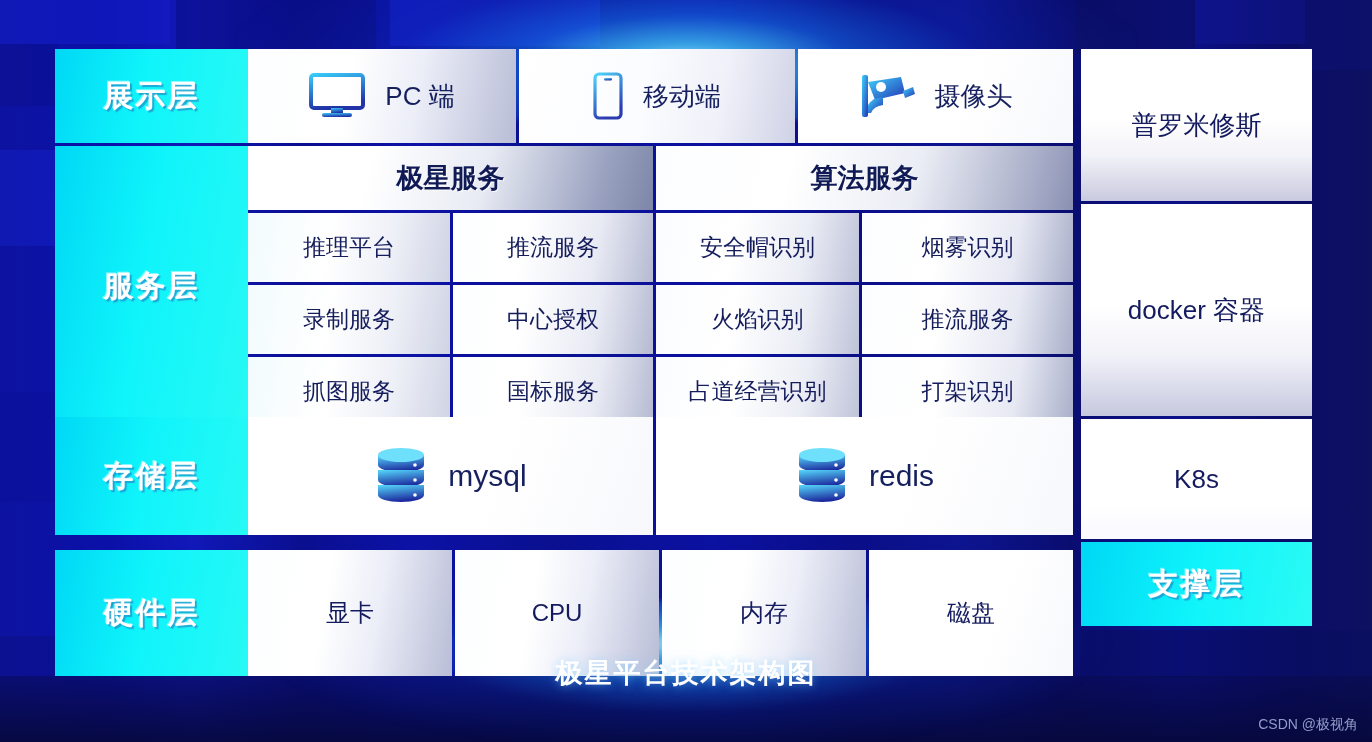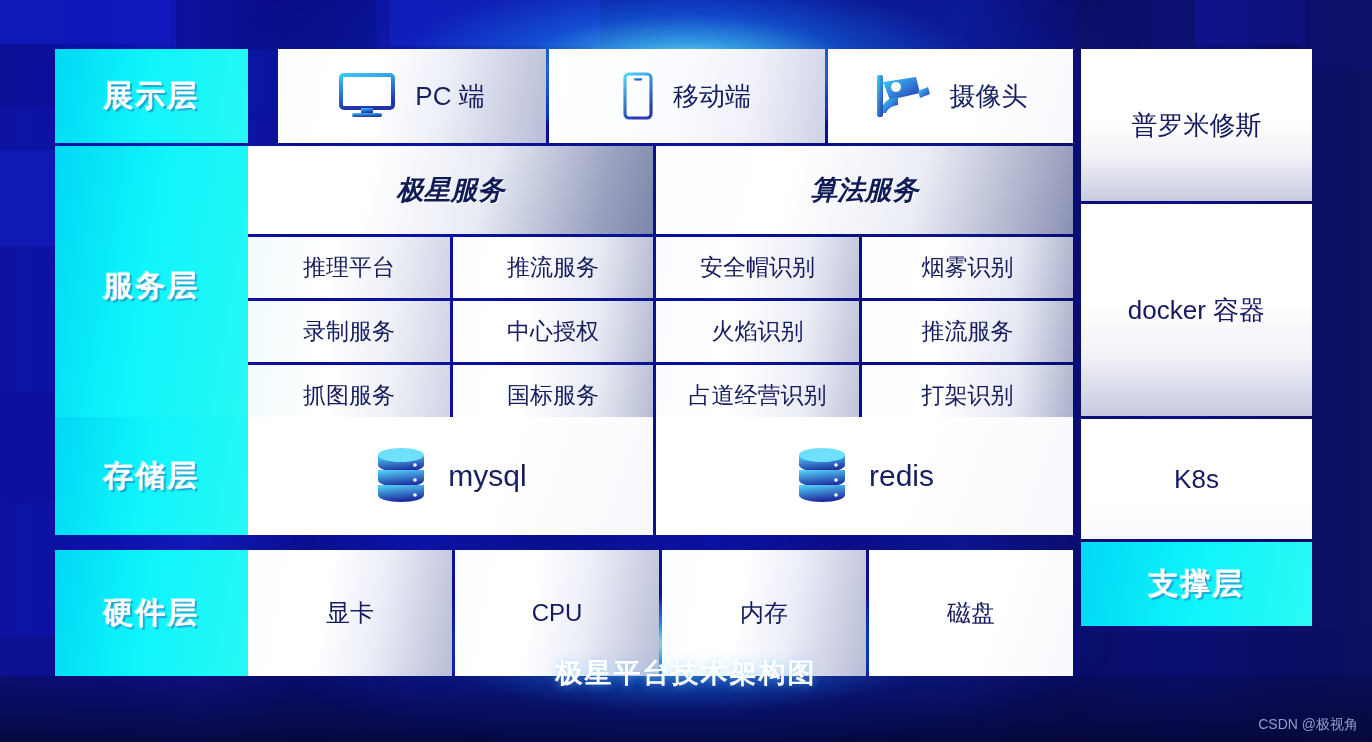--- a/index.html
+++ b/index.html
@@ -72,29 +72,29 @@
   .cell.gradA { background:linear-gradient(100deg,#fdfeff 0%,#ffffff 38%,#eceef8 62%,#b9bdd6 100%); }
   .cell.gradB { background:linear-gradient(100deg,#ffffff 0%,#fbfcff 45%,#f0f1f9 72%,#cfd2e6 100%); }
   .cell.plain { background:linear-gradient(110deg,#ffffff 0%,#ffffff 60%,#f7f8fc 100%); }
 
   .cell + .cell { margin-left:3px; }
 
   .icon-cell { gap:20px; }
   .icon-cell .lbl { font-size:26px; color:#16205f; }
 
   
-  #row-present { top:0; height:94px;gap:30px; }
+  #row-present { top:0; height:94px; }
   #row-present .content .cell:nth-child(1) { flex:0 0 268px; }
   #row-present .content .cell:nth-child(2) { flex:0 0 276px; }
   #row-present .content .cell:nth-child(3) { flex:1; }
 
   
   #row-service { top:97px; height:280px; }
   #svc-wrap { flex:1; display:flex; flex-direction:column; }
-  #svc-head { height:88px; display:flex;font-style:italic; }
+  #svc-head { height:64px; display:flex; }
   .svc-head-cell {
     display:flex; align-items:center; justify-content:center;
     font-size:27px; font-weight:bold; color:#101a55;
     text-shadow:1px 1px 0 rgba(255,255,255,0.85);
   }
   #svc-head .svc-head-cell:nth-child(1) {
     flex:0 0 405px;
     background:linear-gradient(105deg,#ffffff 0%,#ffffff 30%,#e8ebf4 58%,#9aa2c0 86%,#7e86a8 100%);
   }
   #svc-head .svc-head-cell:nth-child(2) {

